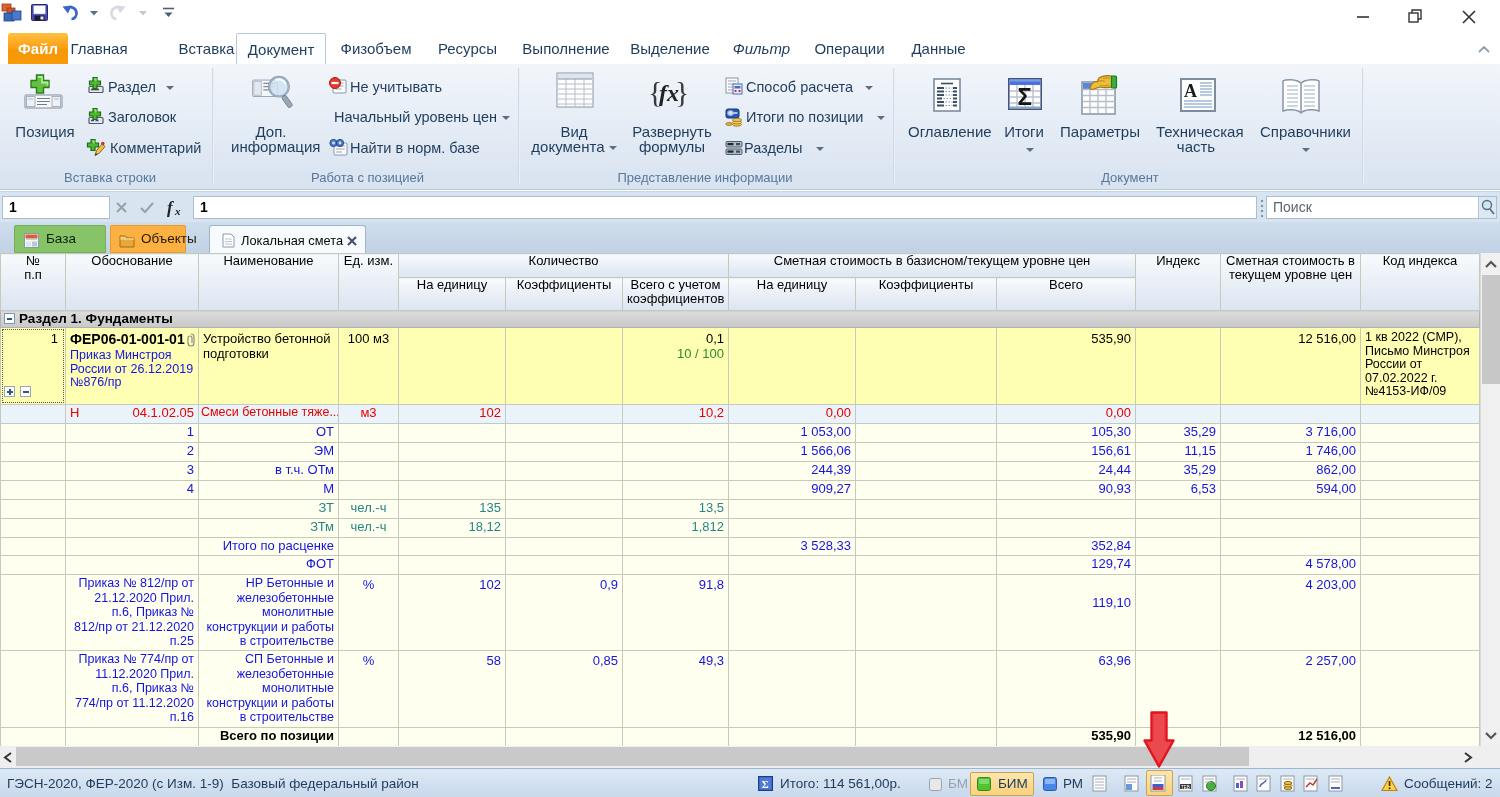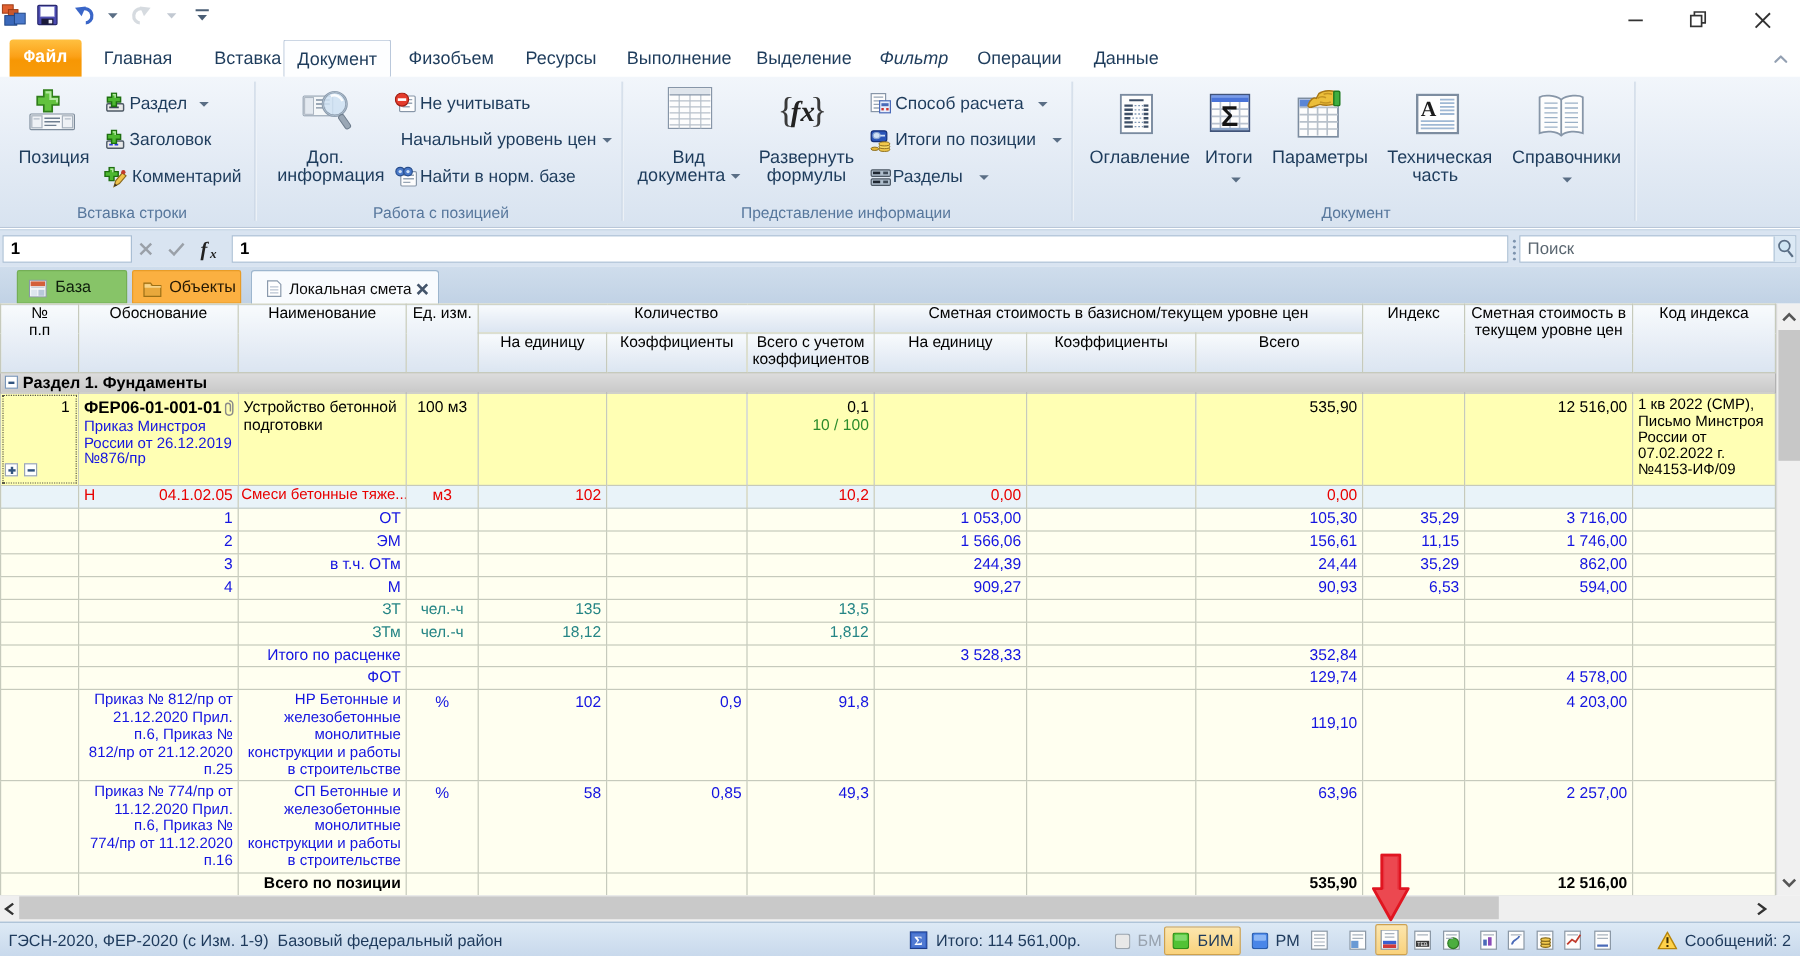--- a/index.html
+++ b/index.html
@@ -9,21 +9,21 @@
 #app { position:relative; width:1500px; height:797px; background:#fff; overflow:hidden; }
 .abs { position:absolute; }
 
 
 #titlebar { position:absolute; left:0; top:0; width:1500px; height:33px; background:#ffffff; }
 #title { position:absolute; left:0; right:0; top:7px; text-align:center; font-size:14.5px; color:#0a0a0a; }
 
 
 #tabrow { position:absolute; left:0; top:33px; width:1500px; height:31px; background:#ffffff; }
 .rtab { position:absolute; top:0; height:31px; line-height:31px; font-size:15px; color:#1e3c5c; text-align:center; }
-#tab-file { left:8px; width:60px; background:linear-gradient(#ffc040,#fca118 45%,#f79704 55%,#f79b0a); color:#fff; border-radius:3px 3px 0 0; font-weight:bold;font-family:Liberation Mono, monospace; }
+#tab-file { left:8px; width:60px; background:linear-gradient(#ffc040,#fca118 45%,#f79704 55%,#f79b0a); color:#fff; border-radius:3px 3px 0 0; font-weight:bold; }
 #tab-doc { background:#fdfeff; border:1px solid #bac8db; border-bottom:none; border-radius:2px 2px 0 0; }
 
 
 #ribbon { position:absolute; left:0; top:64px; width:1500px; height:126px; background:linear-gradient(#f2f6fb,#e2eaf4 60%,#d8e3f0); border-bottom:1px solid #b9c7d9; }
 .gsep { position:absolute; top:4px; height:116px; width:2px; background:linear-gradient(90deg,#c4d1e1,#f6f9fc); }
 .glabel { position:absolute; top:106px; height:16px; font-size:13px; color:#57779c; text-align:center; }
 .rbtn-label { position:absolute; font-size:15px; color:#1e3c5c; text-align:center; line-height:15px; }
 .rsmall { position:absolute; font-size:14.5px; color:#1e3c5c; height:22px; line-height:22px; white-space:nowrap; }
 .darr { display:inline-block; width:0; height:0; border-left:4px solid transparent; border-right:4px solid transparent; border-top:4px solid #5a6e85; vertical-align:middle; margin-left:6px; }
 .icon { position:absolute; }
@@ -103,21 +103,21 @@
           <path d="M72 13 v-3 h9 v9 h-3"></path>
         </g>
     <g stroke="#333" stroke-width="1.6">
           <path d="M123 11 l12 12 M135 11 l-12 12"></path>
         </g>
   </svg>
 </div>
 
 <div id="tabrow">
   <div class="rtab" id="tab-file">Файл</div>
-  <div class="rtab" style="left:80px;width:70px;">Главная</div>
+  <div class="rtab" style="left:64px;width:70px;">Главная</div>
   <div class="rtab" style="left:172px;width:69px;">Вставка</div>
   <div class="rtab" id="tab-doc" style="left:236px;width:90px;">Документ</div>
   <div class="rtab" style="left:336px;width:80px;">Физобъем</div>
   <div class="rtab" style="left:428px;width:79px;">Ресурсы</div>
   <div class="rtab" style="left:518px;width:96px;">Выполнение</div>
   <div class="rtab" style="left:626px;width:88px;">Выделение</div>
   <div class="rtab" style="left:726px;width:71px;font-style:italic;">Фильтр</div>
   <div class="rtab" style="left:809px;width:81px;">Операции</div>
   <div class="rtab" style="left:902px;width:73px;">Данные</div>
   <svg class="abs" style="left:1240px;top:33px" width="150" height="30" viewBox="0 0 150 30" fill="none">
@@ -350,21 +350,21 @@
   <div class="dtab" style="left:14px;width:92px;background:#87c468;border:1px solid #74ae56;border-radius:2px 2px 0 0;">
     <svg class="abs" style="left:9px;top:7px" width="15" height="15" viewBox="0 0 15 15">
           <rect x="0.5" y="0.5" width="14" height="14" fill="#f4f6f8" stroke="#8a98a8"></rect>
           <rect x="1.5" y="1.5" width="12" height="4" fill="#d4603a"></rect>
           <path d="M2 6.5 h11" stroke="#c8d0da" stroke-width="1"></path>
           <rect x="2" y="8.5" width="5" height="5" fill="#dde6ee"></rect>
           <rect x="8" y="8.5" width="5" height="5" fill="#b8c8da"></rect>
         </svg>
     <span class="t" style="left:31px;color:#0e1e0c;font-size:13.5px;">База</span>
   </div>
-  <div class="dtab" style="left:110px;width:91px;background:#fbb041;border:1px solid #e89c28;border-radius:2px 2px 0 0;">
+  <div class="dtab" style="left:110px;width:76px;background:#fbb041;border:1px solid #e89c28;border-radius:2px 2px 0 0;">
     <svg class="abs" style="left:8px;top:7px" width="16" height="15" viewBox="0 0 16 15">
           <path d="M1 3 h5.5 l1.5 2 h7 v9 h-14 z" fill="#e8a83c" stroke="#9c7016"></path>
           <path d="M1.5 6 h13.5" stroke="#f6d489" stroke-width="1.4"></path>
           <rect x="1.5" y="3.8" width="5" height="1.6" fill="#f6d489"></rect>
         </svg>
     <span class="t" style="left:30px;color:#241804;font-size:13.5px;">Объекты</span>
   </div>
   <div class="dtab" style="left:209px;width:157px;background:#f8fbfe;border:1px solid #9db6ce;border-bottom:none;height:29px;">
     <svg class="abs" style="left:12px;top:7px" width="13" height="15" viewBox="0 0 13 15">
           <path d="M1 1 h8 l3 3 v10 h-11 z" fill="#fff" stroke="#8a9aad"></path>

